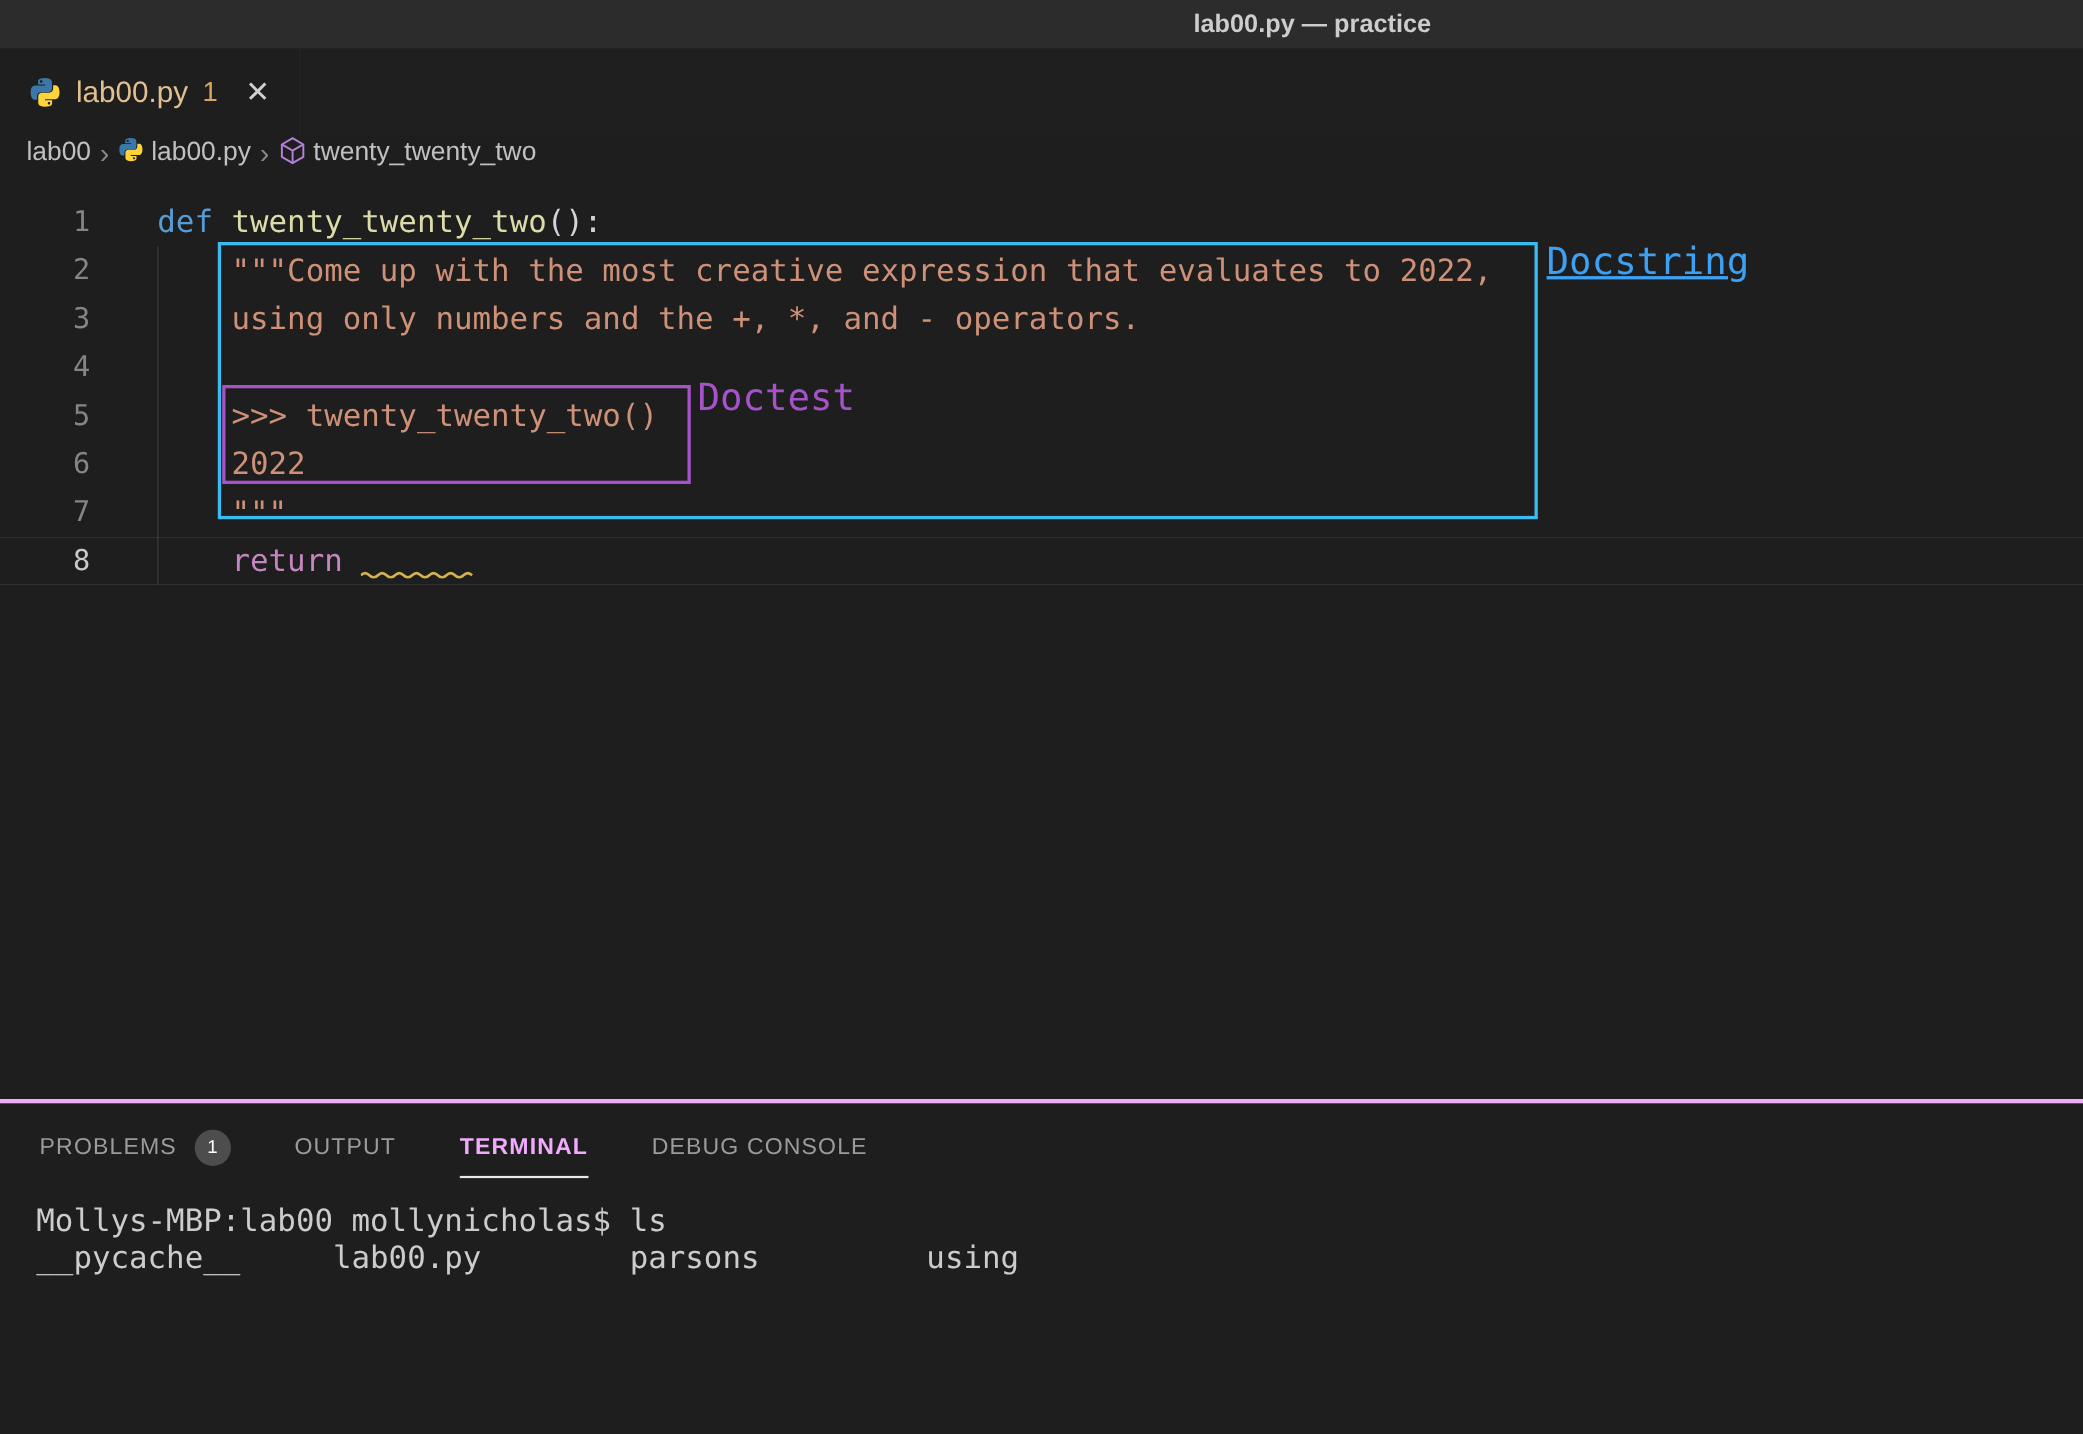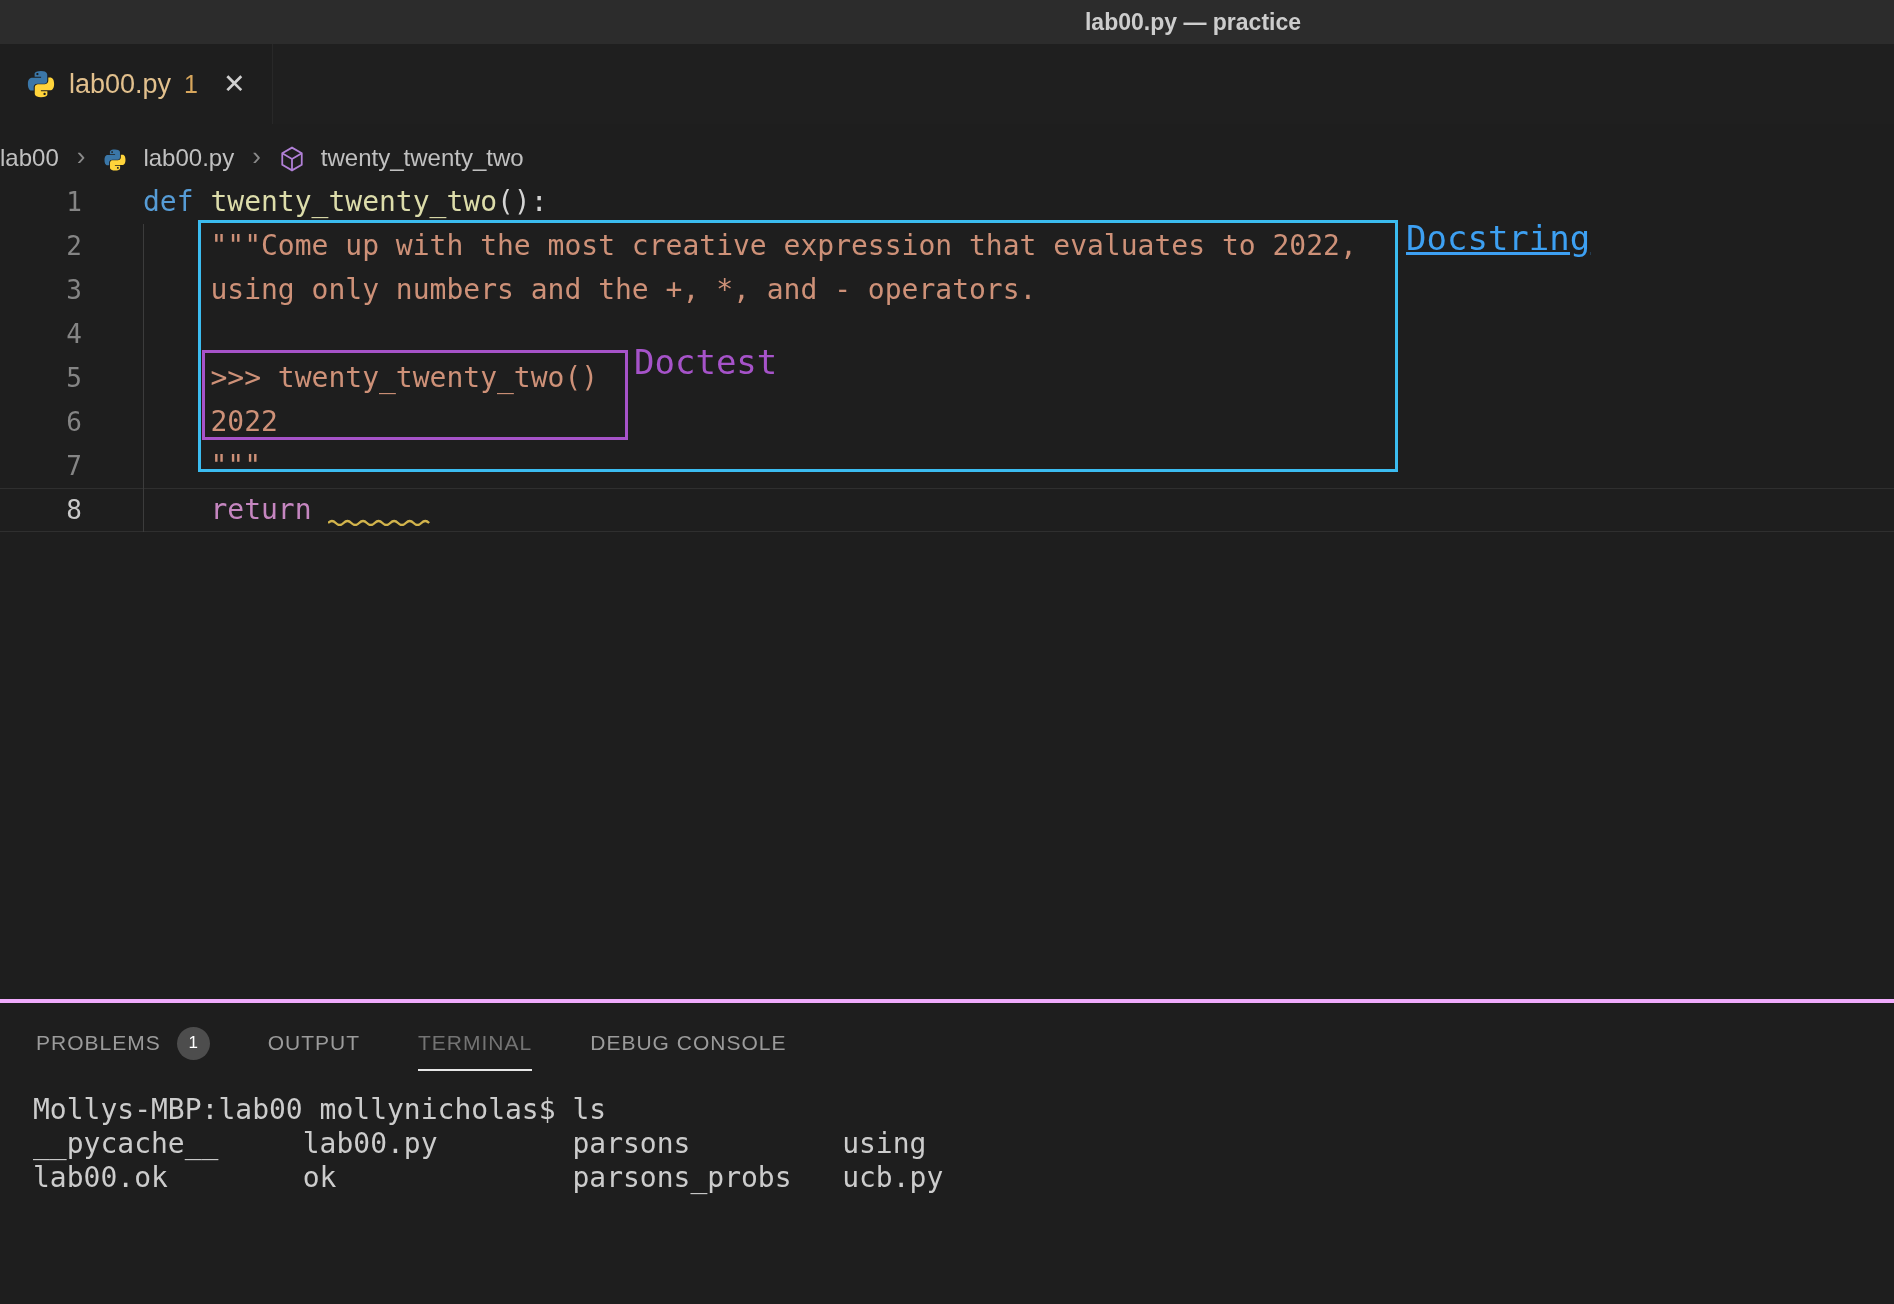--- a/index.html
+++ b/index.html
@@ -13,21 +13,21 @@
 
   
   .tabbar { height:80px; background:#1f1f1f; display:flex; align-items:stretch; }
   .tab { display:flex; align-items:center; gap:13px; padding:0 26px; background:#1e1e1e;
          border-right:1px solid #282828; }
   .tab-label { color:#e2c08d; font-size:27px; }
   .tab-dirty { color:#d7a65c; font-size:25px; }
   .tab-close { color:#d0d0d0; font-size:27px; margin-left:12px; cursor:pointer; }
 
   
-  .breadcrumb { height:48px; display:flex; align-items:flex-end; gap:16px; 
+  .breadcrumb { height:48px; display:flex; align-items:flex-start; gap:6px; padding-left:24px;
                 color:#c0c0c0; font-size:24px; background:#1e1e1e; }
   .crumb { cursor:pointer; }
   .crumb-sep { color:#8a8a8a; font-size:26px; margin:0 2px; }
   .bc-icon { display:inline-flex; align-items:center; }
 
   
   .editor { position:relative; height:827px; background:#1e1e1e;
             font-family:"DejaVu Sans Mono","Liberation Mono",monospace; font-size:28px; }
   .code-lines { padding-top:8px; }
   .code-line { display:flex; height:44px; line-height:44px; width:100%; }
@@ -51,21 +51,21 @@
   .ann-label { position:absolute; font-size:34px; pointer-events:none; }
   .docstring-label { left:1406px; top:46px;  color:#3da0f2; }
   .doctest-label   { left:634px;  top:170px; color:#a653c9; }
 
   
   .panel { height:305px; border-top:4px solid #f0abfc; background:#1e1e1e;
            display:flex; flex-direction:column; }
   .panel-tabs { height:80px; display:flex; align-items:center; padding-left:36px; flex:none; }
   .panel-tab { position:relative; display:flex; align-items:center; height:100%;
                margin-right:58px; color:#9b9b9b; font-size:21px; letter-spacing:1px; cursor:pointer; }
-  .panel-tab.active { color:#737373; }
+  .panel-tab.active { color:#f0abfc;font-weight:bold; }
   .panel-tab.active::after { content:""; position:absolute; left:0; right:0; bottom:12px;
                              height:2px; background:#e7e7e7; }
   .badge { margin-left:16px; width:33px; height:33px; border-radius:50%; background:#4d4d4d;
            color:#ffffff; font-size:17px; letter-spacing:0;
            display:flex; align-items:center; justify-content:center; }
 
   .terminal { flex:1; padding:10px 0 0 33px; color:#cccccc;
               font-family:"DejaVu Sans Mono","Liberation Mono",monospace; font-size:28px; }
   .term-line { white-space:pre; line-height:34px; height:34px; }
   .cursor { display:inline-block; width:17px; height:30px; background:#c7c7c7;
@@ -172,18 +172,17 @@
           <span>TERMINAL</span>
         </div>
         <div class="panel-tab">
           <span>DEBUG CONSOLE</span>
         </div>
       </div>
     <div class="terminal">
       <div>
           <div class="term-line">Mollys-MBP:lab00 mollynicholas$ ls</div>
           <div class="term-line">__pycache__     lab00.py        parsons         using</div>
-          <div class="term-line">lab00.ok        ok              parsons_probs   ucb.py</div>
         </div>
     </div>
   </div>
 
 </div>
 
 </body></html>

